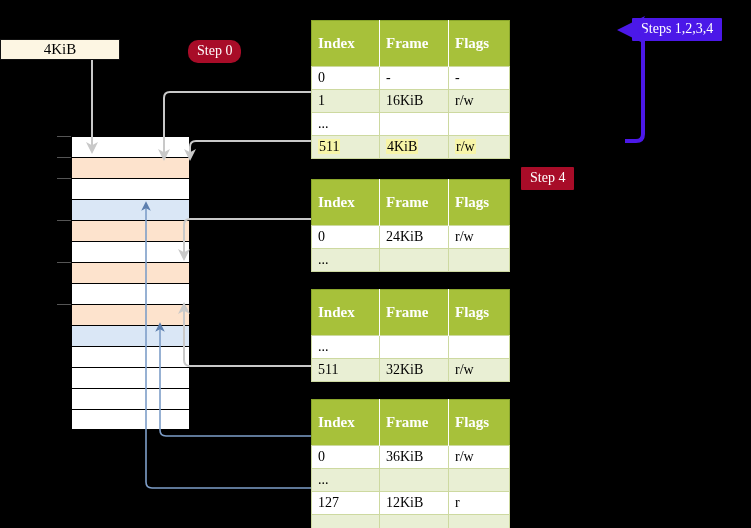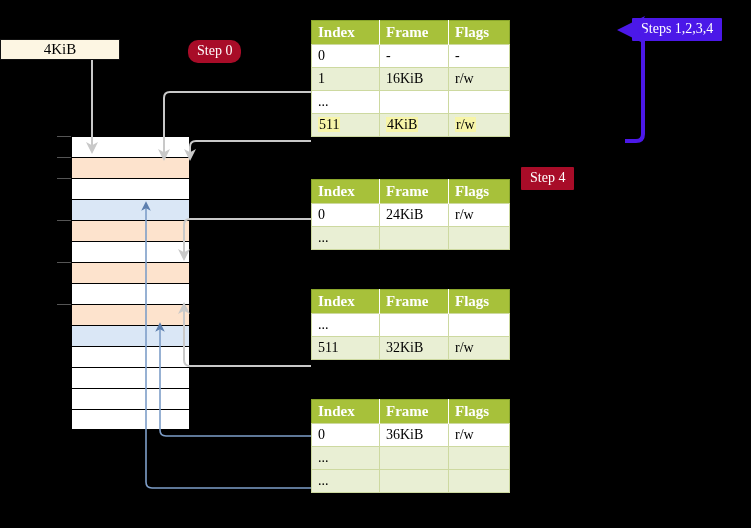--- a/index.html
+++ b/index.html
@@ -48,21 +48,21 @@
 
   
   .ptable{
     border-collapse:collapse;
     font-size:14px;
     background:#fff;
     border:1.5px solid #8aa62b;
   }
   .ptable th{
     background:#a7c13a;color:#fff;font-weight:bold;
-    text-align:left;padding:3px 6px;font-size:15px;
+    text-align:left;padding:14px 6px;font-size:15px;
     border-right:1.5px solid #fff;
     white-space:nowrap;
   }
   .ptable th:last-child{border-right:none;}
   .ptable td{
     padding:3px 6px;border:1px solid #cdd9a0;
     height:16px;vertical-align:middle;white-space:nowrap;
   }
   .ptable tr.odd td{background:#ffffff;}
   .ptable tr.even td{background:#e9efd4;}
@@ -213,20 +213,25 @@
           <tr class="odd">
             <td class="col-idx">0</td>
             <td class="col-frm">36KiB</td>
             <td class="col-flg">r/w</td>
           </tr>
           <tr class="even">
             <td class="col-idx">...</td>
             <td class="col-frm"></td>
             <td class="col-flg"></td>
           </tr>
+          <tr class="odd">
+            <td class="col-idx">127</td>
+            <td class="col-frm">12KiB</td>
+            <td class="col-flg">r</td>
+          </tr>
           <tr class="even">
             <td class="col-idx">...</td>
             <td class="col-frm"></td>
             <td class="col-flg"></td>
           </tr>
         </tbody>
       </table>
   </div>
 
   <svg class="overlay" viewBox="0 0 751 528">

